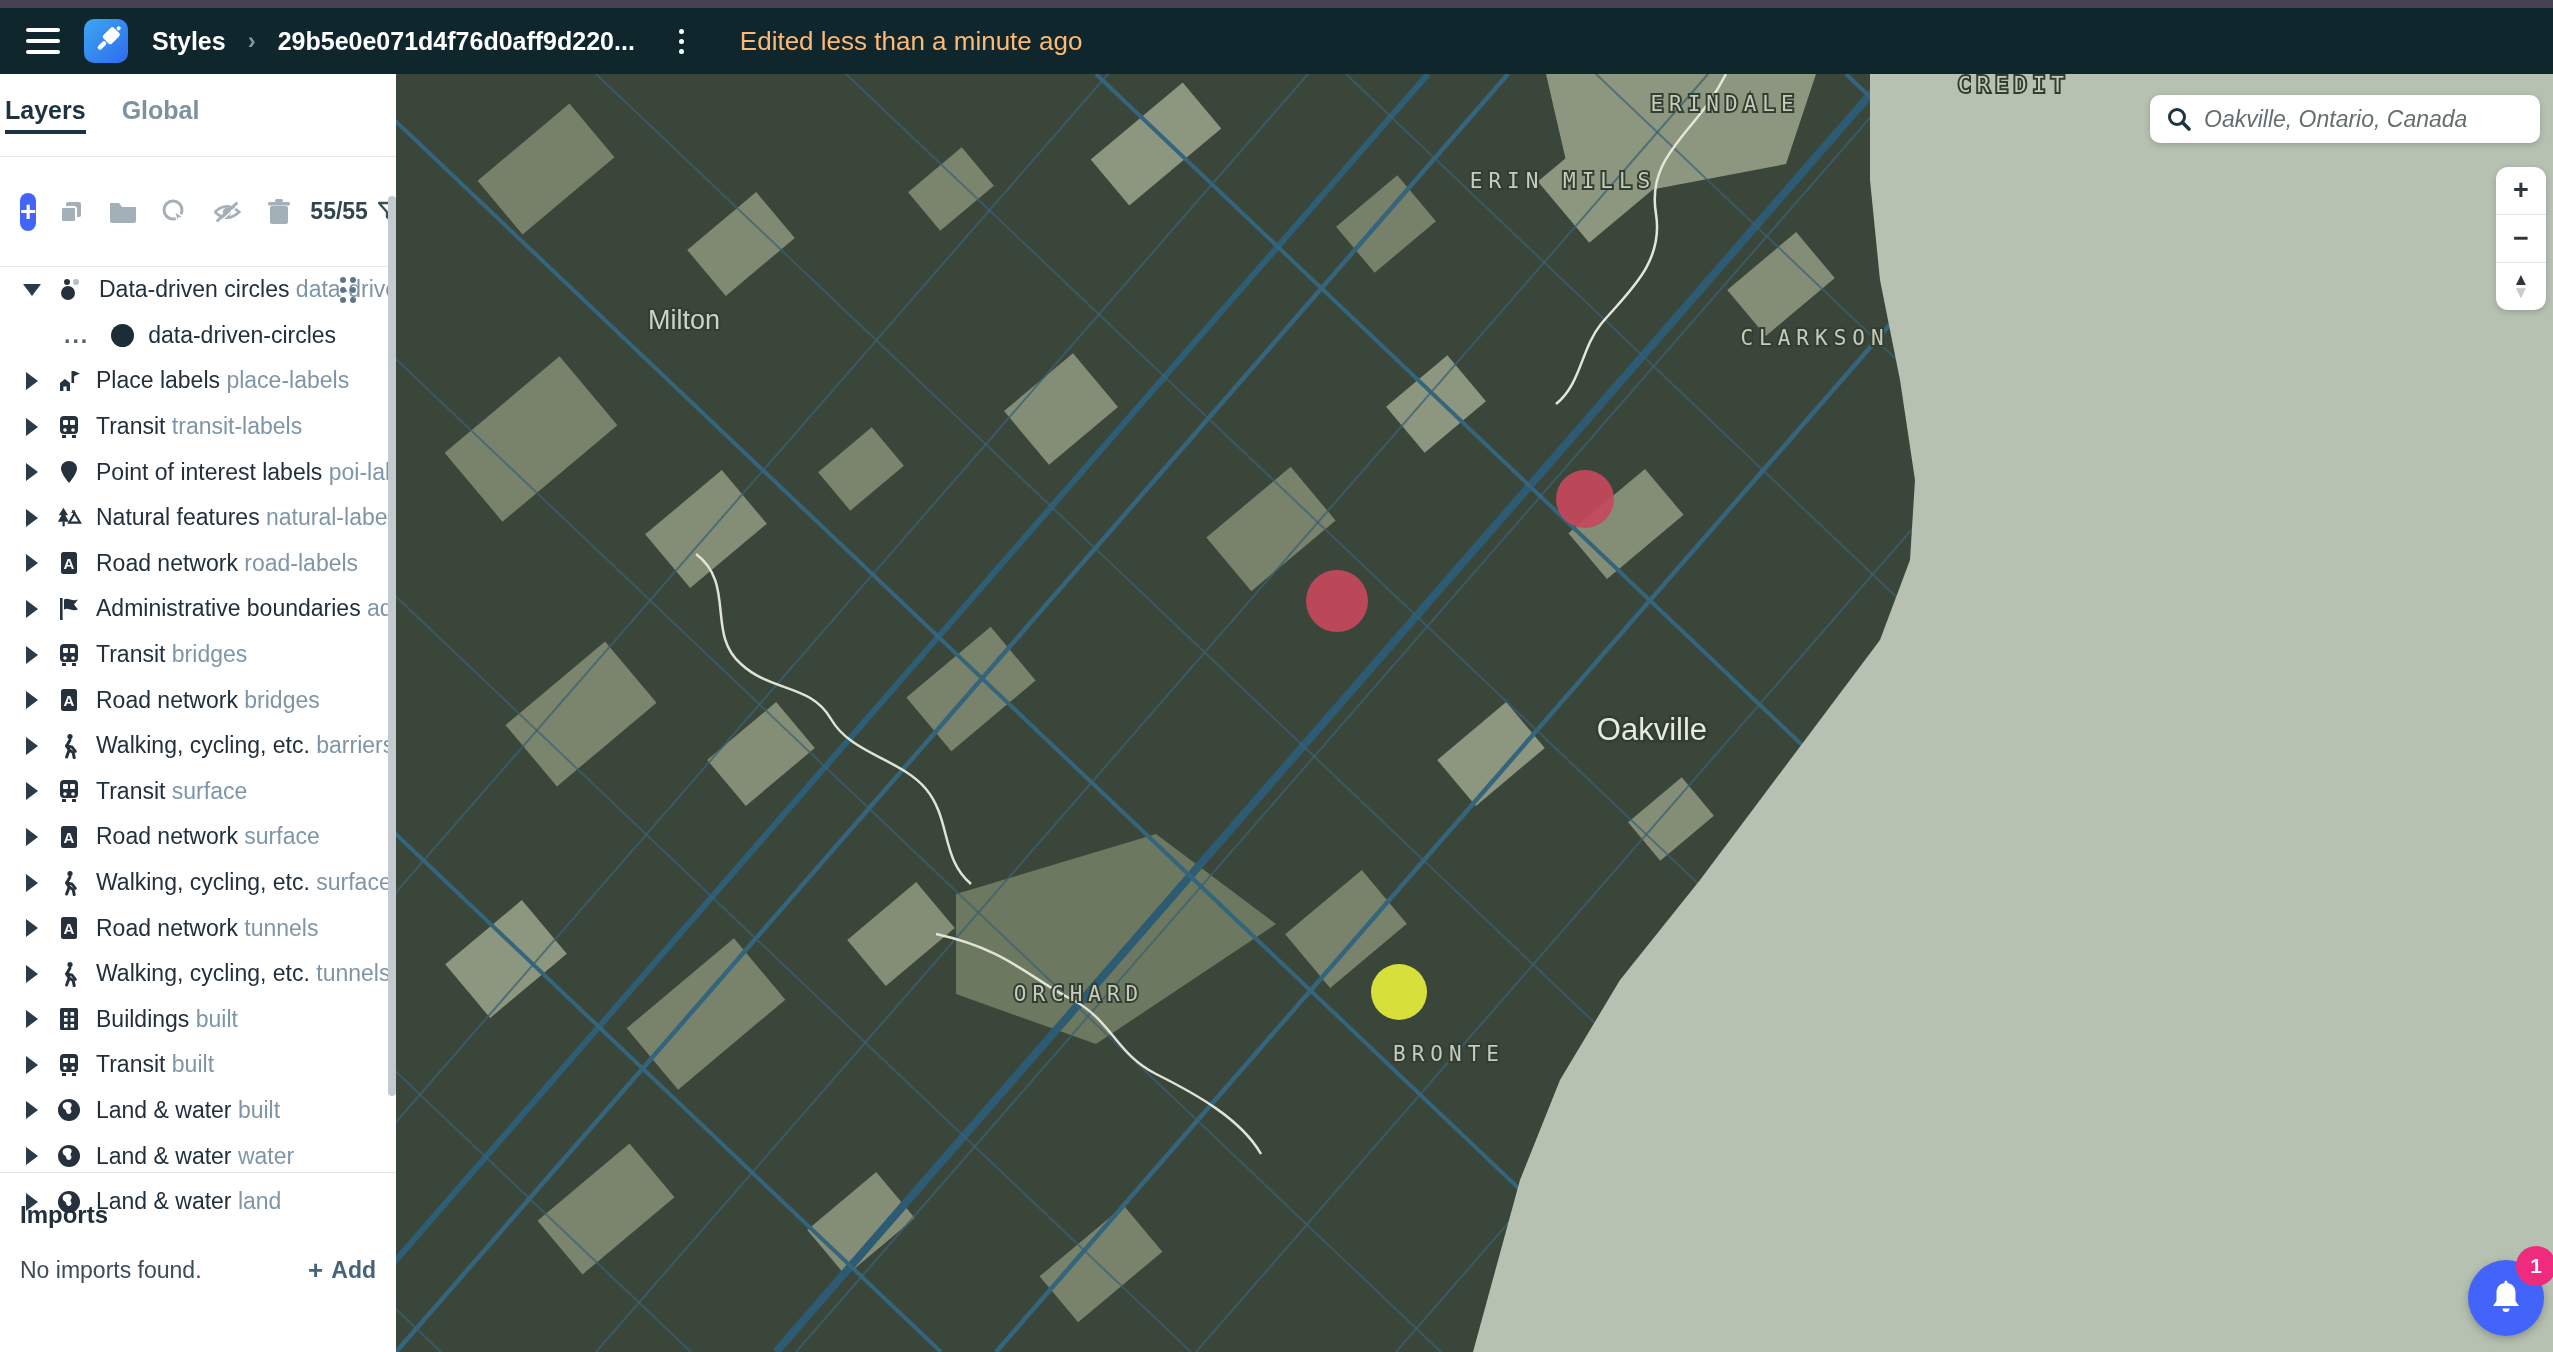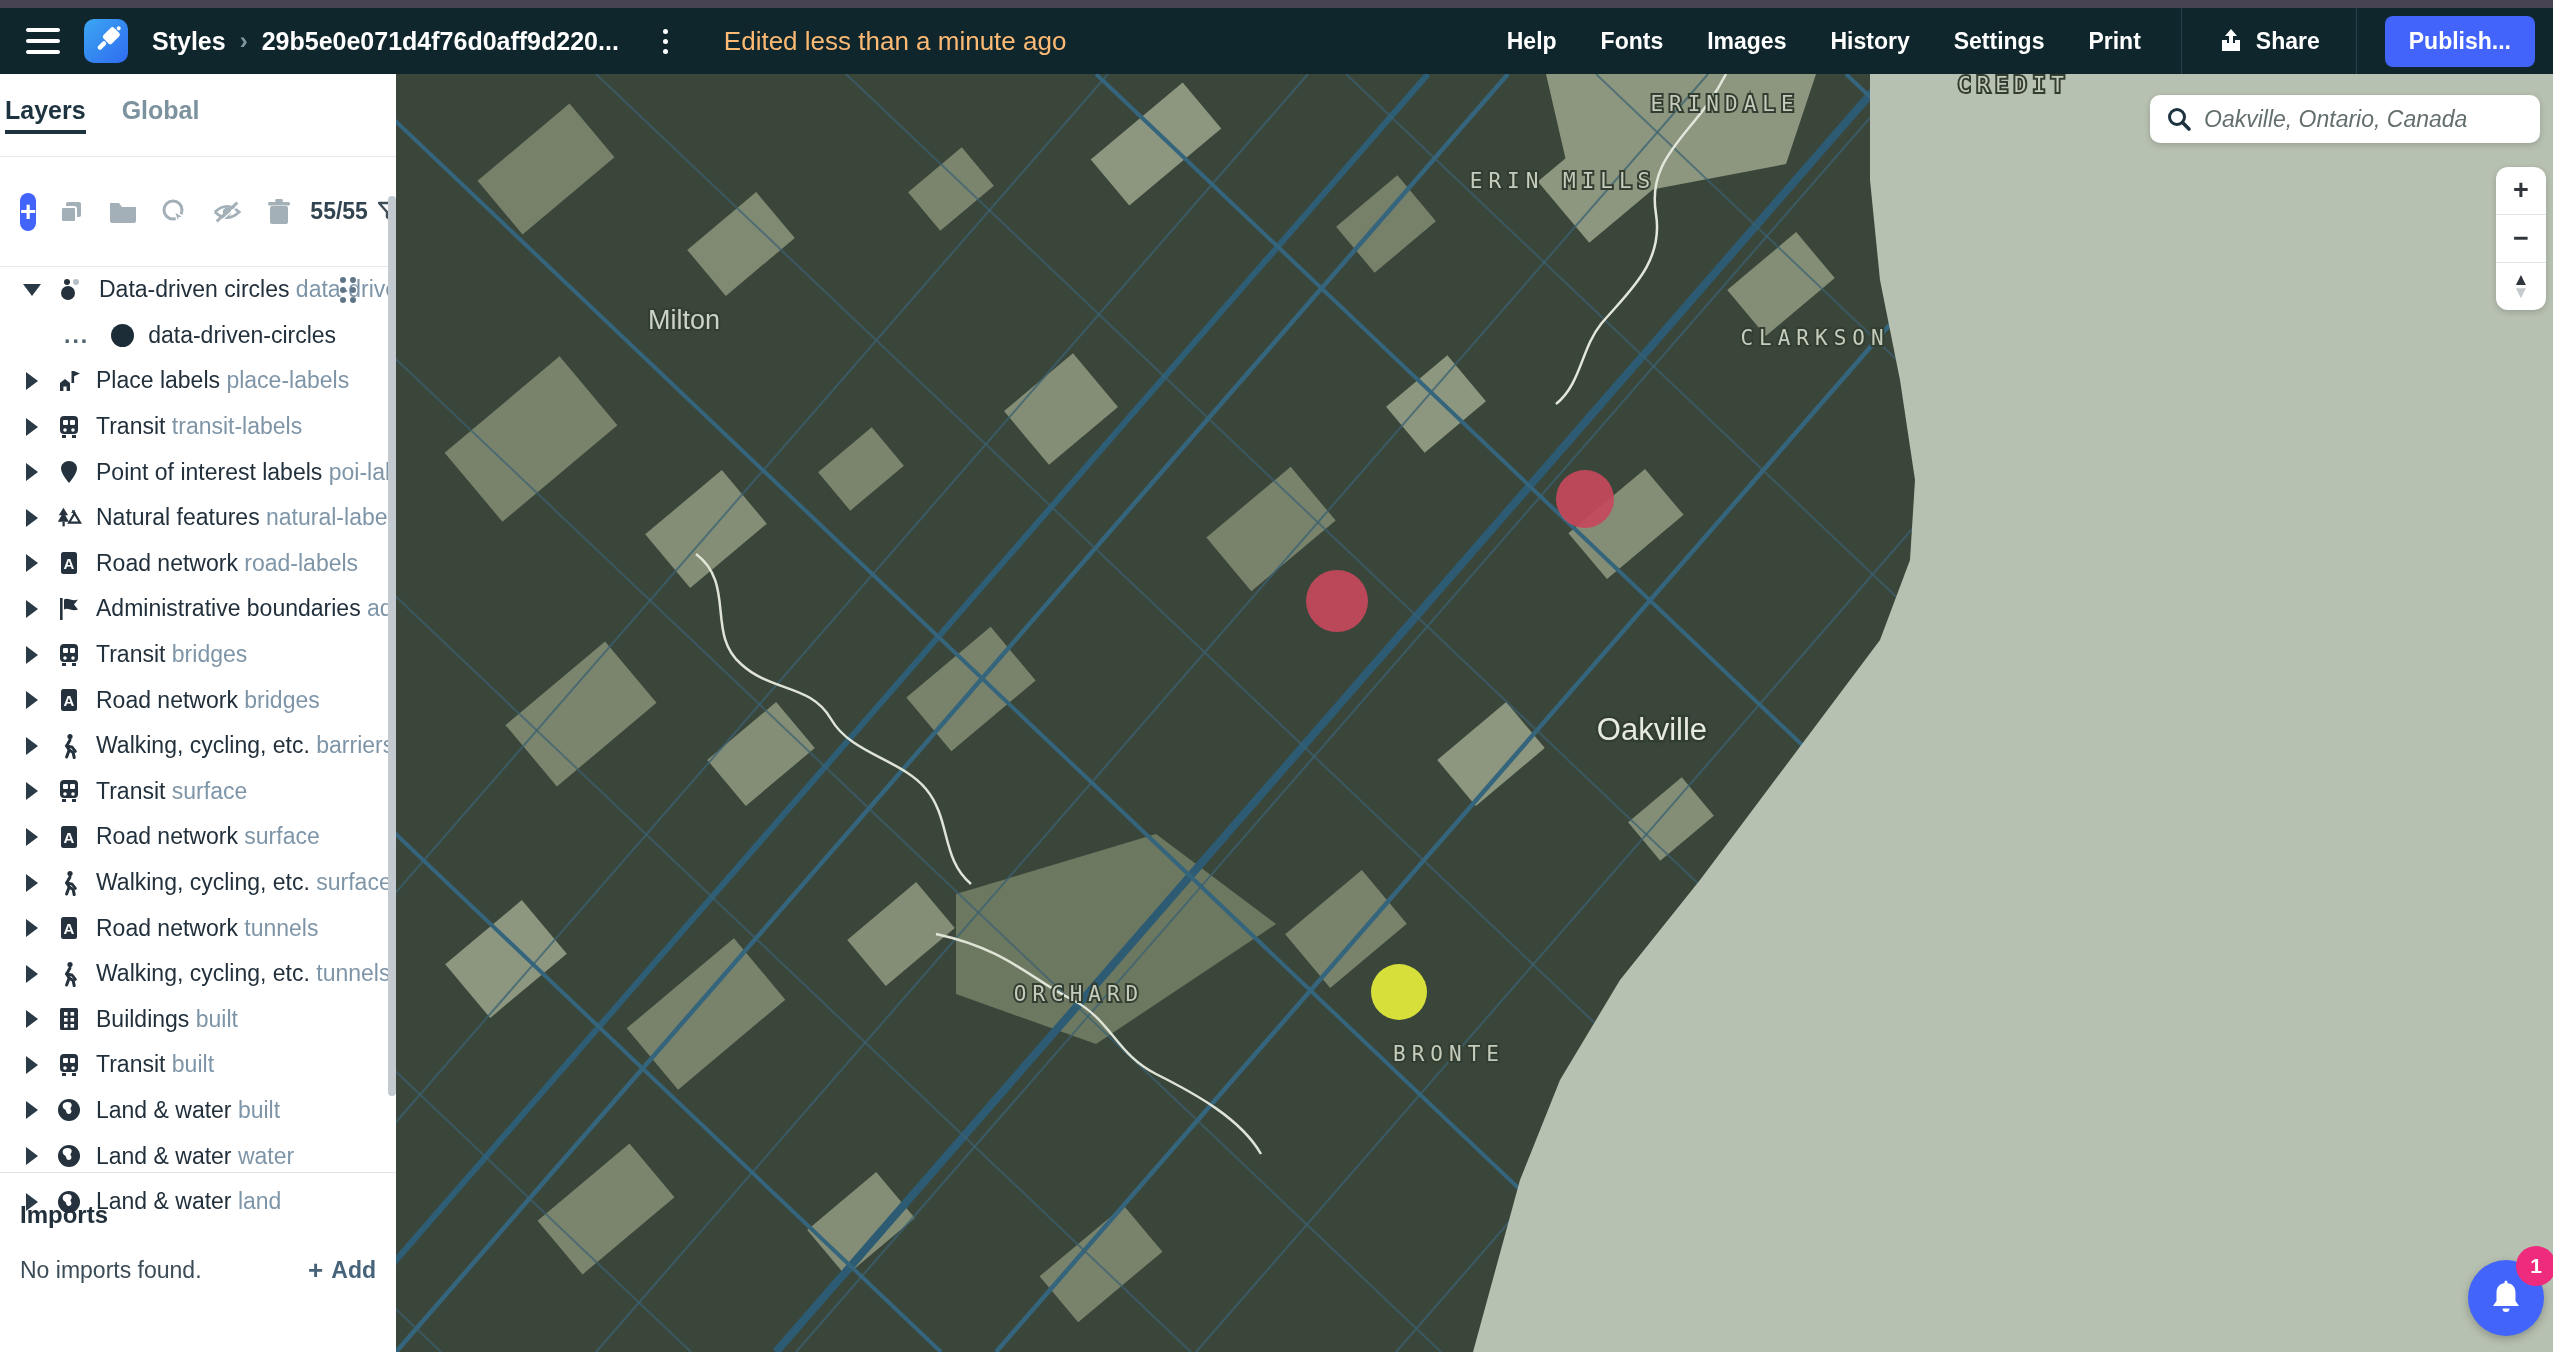--- a/index.html
+++ b/index.html
@@ -10,21 +10,21 @@
   .top-strip { position:absolute; left:0; top:0; width:2553px; height:8px; background:#474252; }
 
   
   .header { position:absolute; left:0; top:8px; width:2553px; height:66px; background:#0f262c;
             display:flex; align-items:center; color:#fff; }
   .header-left { display:flex; align-items:center; gap:24px; padding-left:26px; flex:0 0 auto; }
   .hamburger { width:34px; height:26px; display:flex; flex-direction:column; justify-content:space-between; cursor:pointer; }
   .hamburger span { display:block; height:4px; background:#fff; border-radius:2px; }
   .logo { width:44px; height:44px; border-radius:10px; background:linear-gradient(135deg,#3ba7f2 0%,#2f6bf0 100%);
           display:flex; align-items:center; justify-content:center; }
-  .breadcrumb { display:flex; align-items:center; gap:14px; font-size:25px; font-weight:bold;text-align:right; }
+  .breadcrumb { display:flex; align-items:center; gap:22px; font-size:25px; font-weight:bold;text-align:right; }
   .crumb-root { color:#fff; }
   .crumb-chevron { color:#7e99a2; font-size:24px; font-weight:bold; }
   .crumb-title { color:#fff; max-width:390px; white-space:nowrap; }
   .kebab { display:flex; flex-direction:column; gap:5px; margin-left:14px; padding:6px; cursor:pointer; }
   .kebab i { width:5px; height:5px; border-radius:50%; background:#fff; }
   .edited { margin-left:26px; font-size:26px; color:#fdba74; font-weight:normal; }
 
   .header-right { margin-left:auto; display:flex; align-items:center; height:100%; }
   .nav-items { display:flex; align-items:center; gap:44px; font-size:23px; font-weight:bold; padding-right:40px; }
   .nav-item { cursor:pointer; }
@@ -137,40 +137,20 @@
       <span class="crumb-root">Styles</span>
       <span class="crumb-chevron">›</span>
       <span class="crumb-title">29b5e0e071d4f76d0aff9d220...</span>
     </div>
     <div class="kebab">
         <i></i>
         <i></i>
         <i></i>
       </div>
     <div class="edited">Edited less than a minute ago</div>
-  </div>
-  <div class="header-right">
-    <div class="nav-items" id="header-nav">
-        <div class="nav-item">Help</div>
-        <div class="nav-item">Fonts</div>
-        <div class="nav-item">Images</div>
-        <div class="nav-item">History</div>
-        <div class="nav-item">Settings</div>
-        <div class="nav-item">Print</div>
-      </div>
-    <div class="share-wrap">
-      <svg width="26" height="28" viewBox="0 0 26 28">
-        <path d="M13 2 L19 9 h-4 v8 h-4 V9 h-4 Z" fill="#fff"></path>
-        <path d="M4 13 v11 h18 V13 h-5 v3 h-8 v-3 Z" fill="#fff"></path>
-      </svg>
-      <span>Share</span>
-    </div>
-    <div class="publish-wrap">
-      <button class="publish-btn">Publish...</button>
-    </div>
   </div>
 </header>
 
 <aside class="sidebar">
   <div class="tabs">
     <div class="tab active">Layers</div>
     <div class="tab inactive">Global</div>
   </div>
   <div class="tabs-rule"></div>
 

